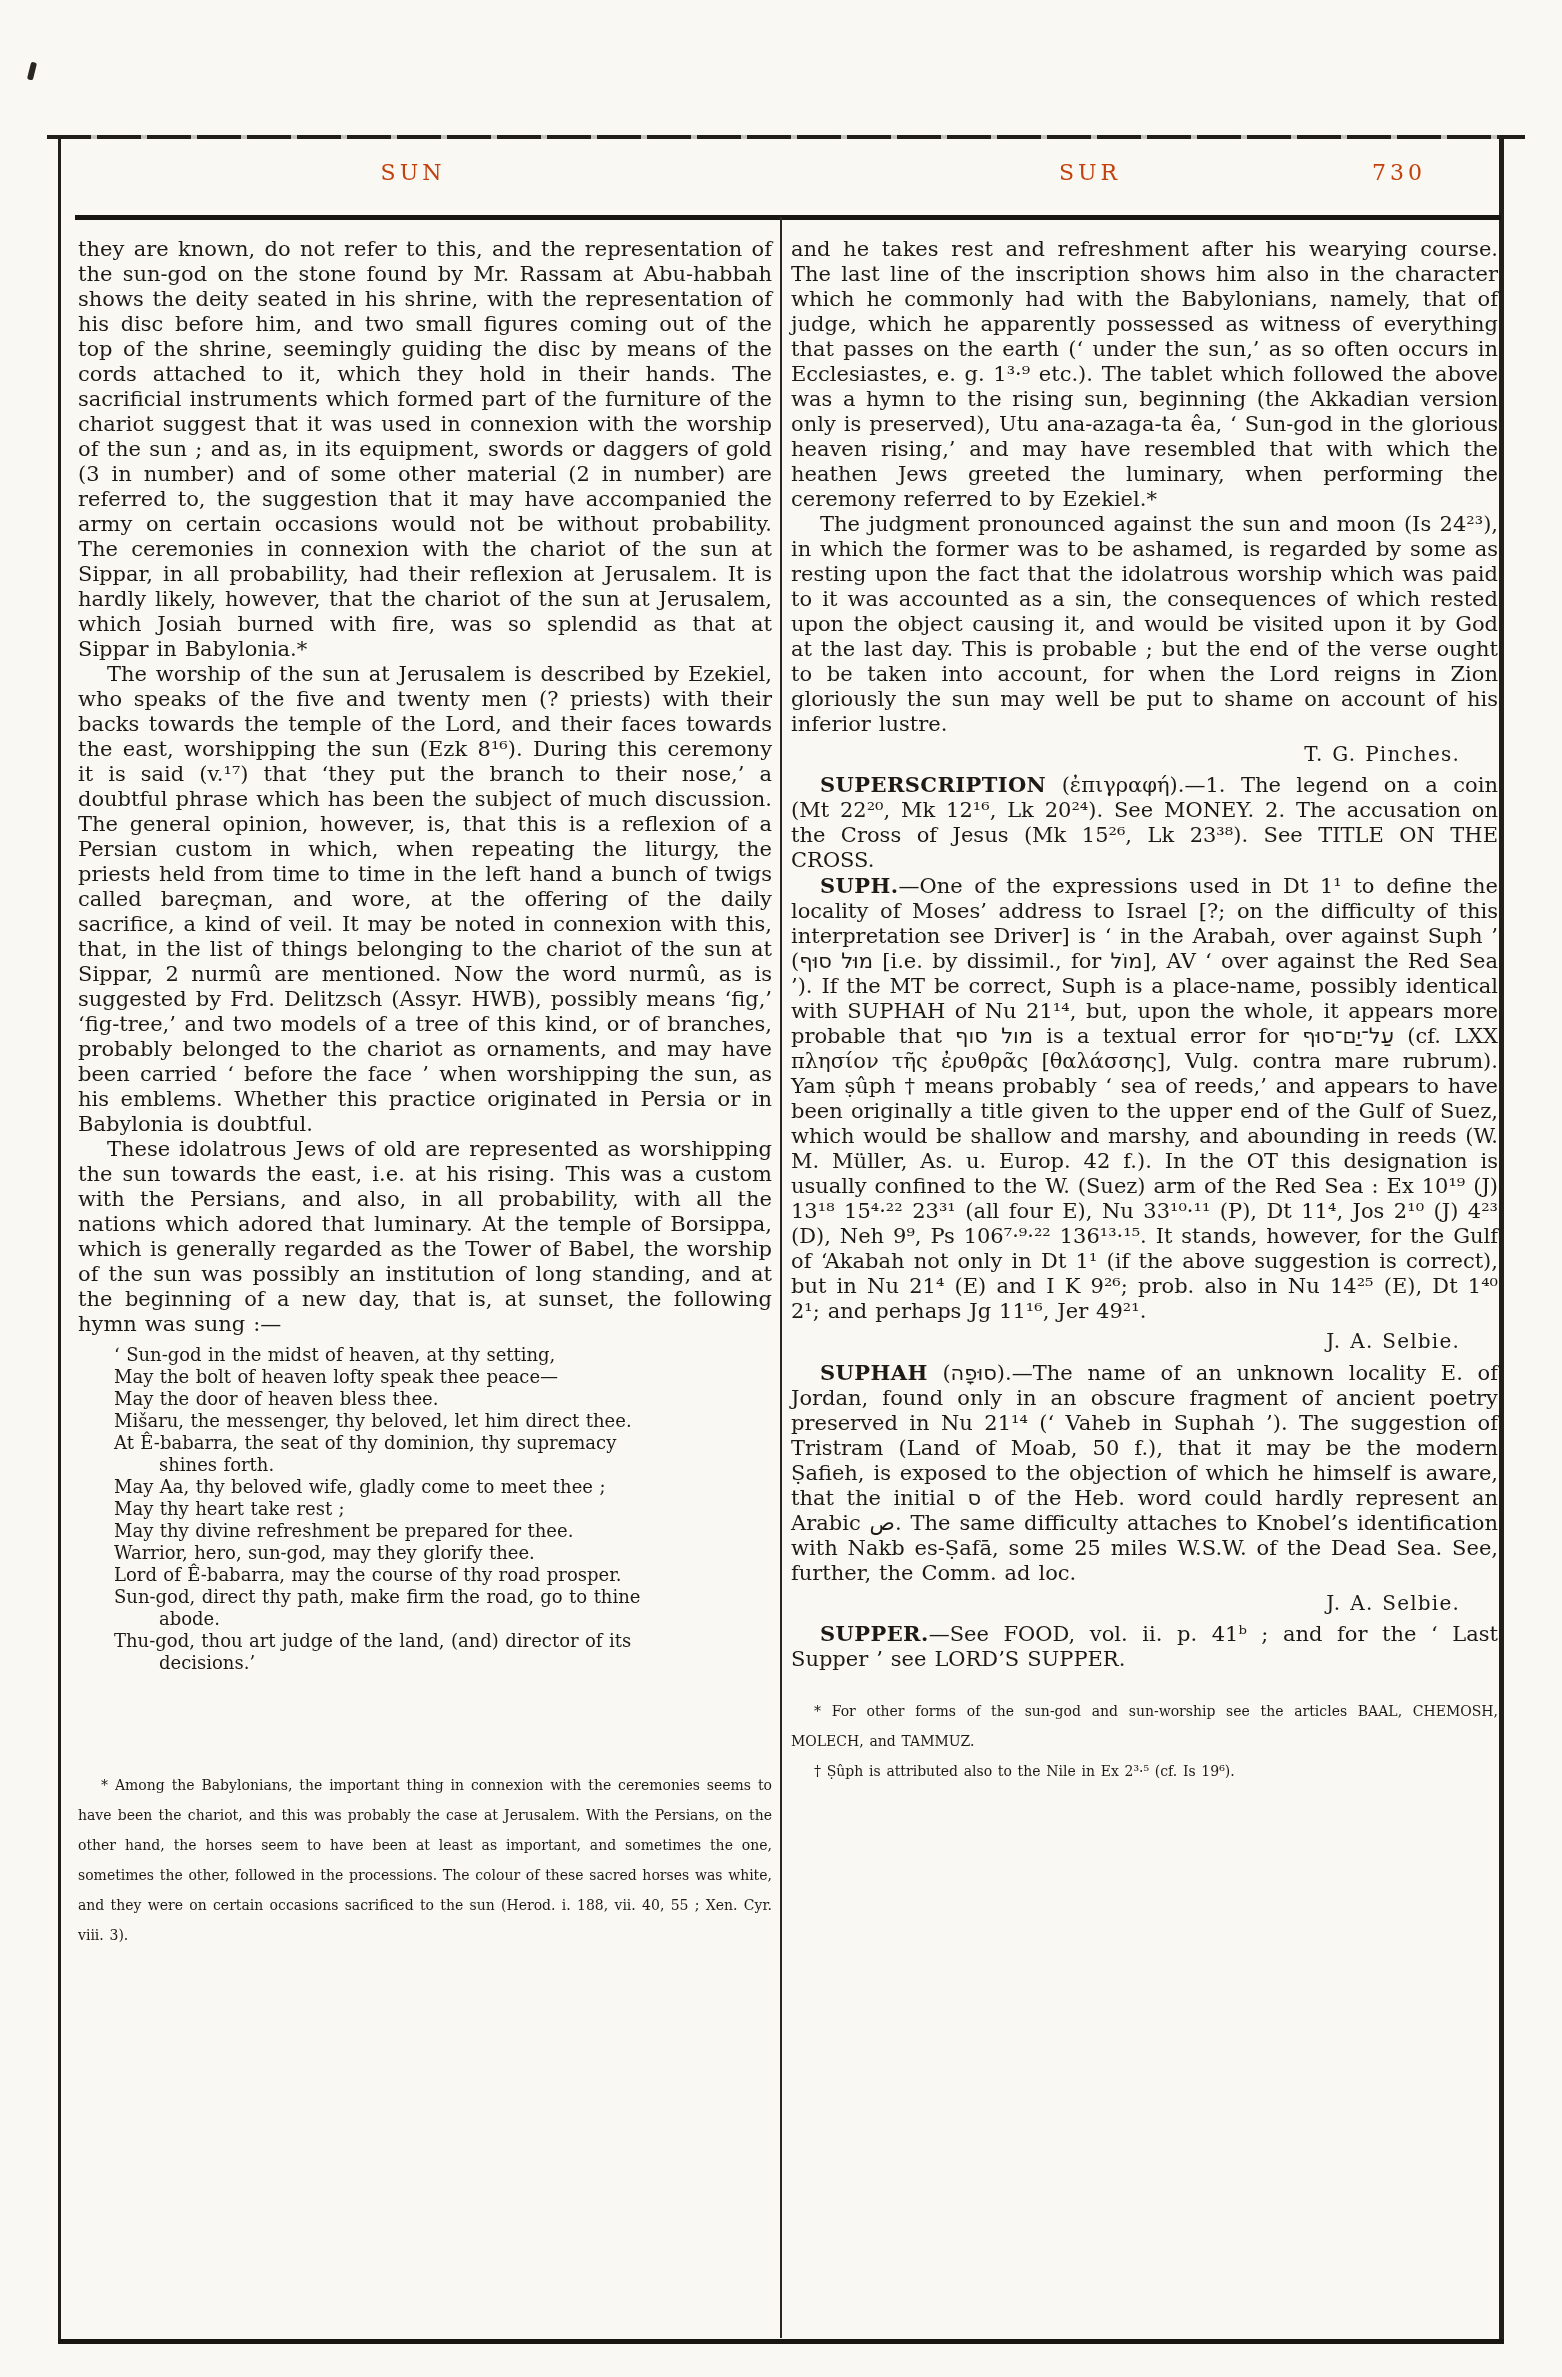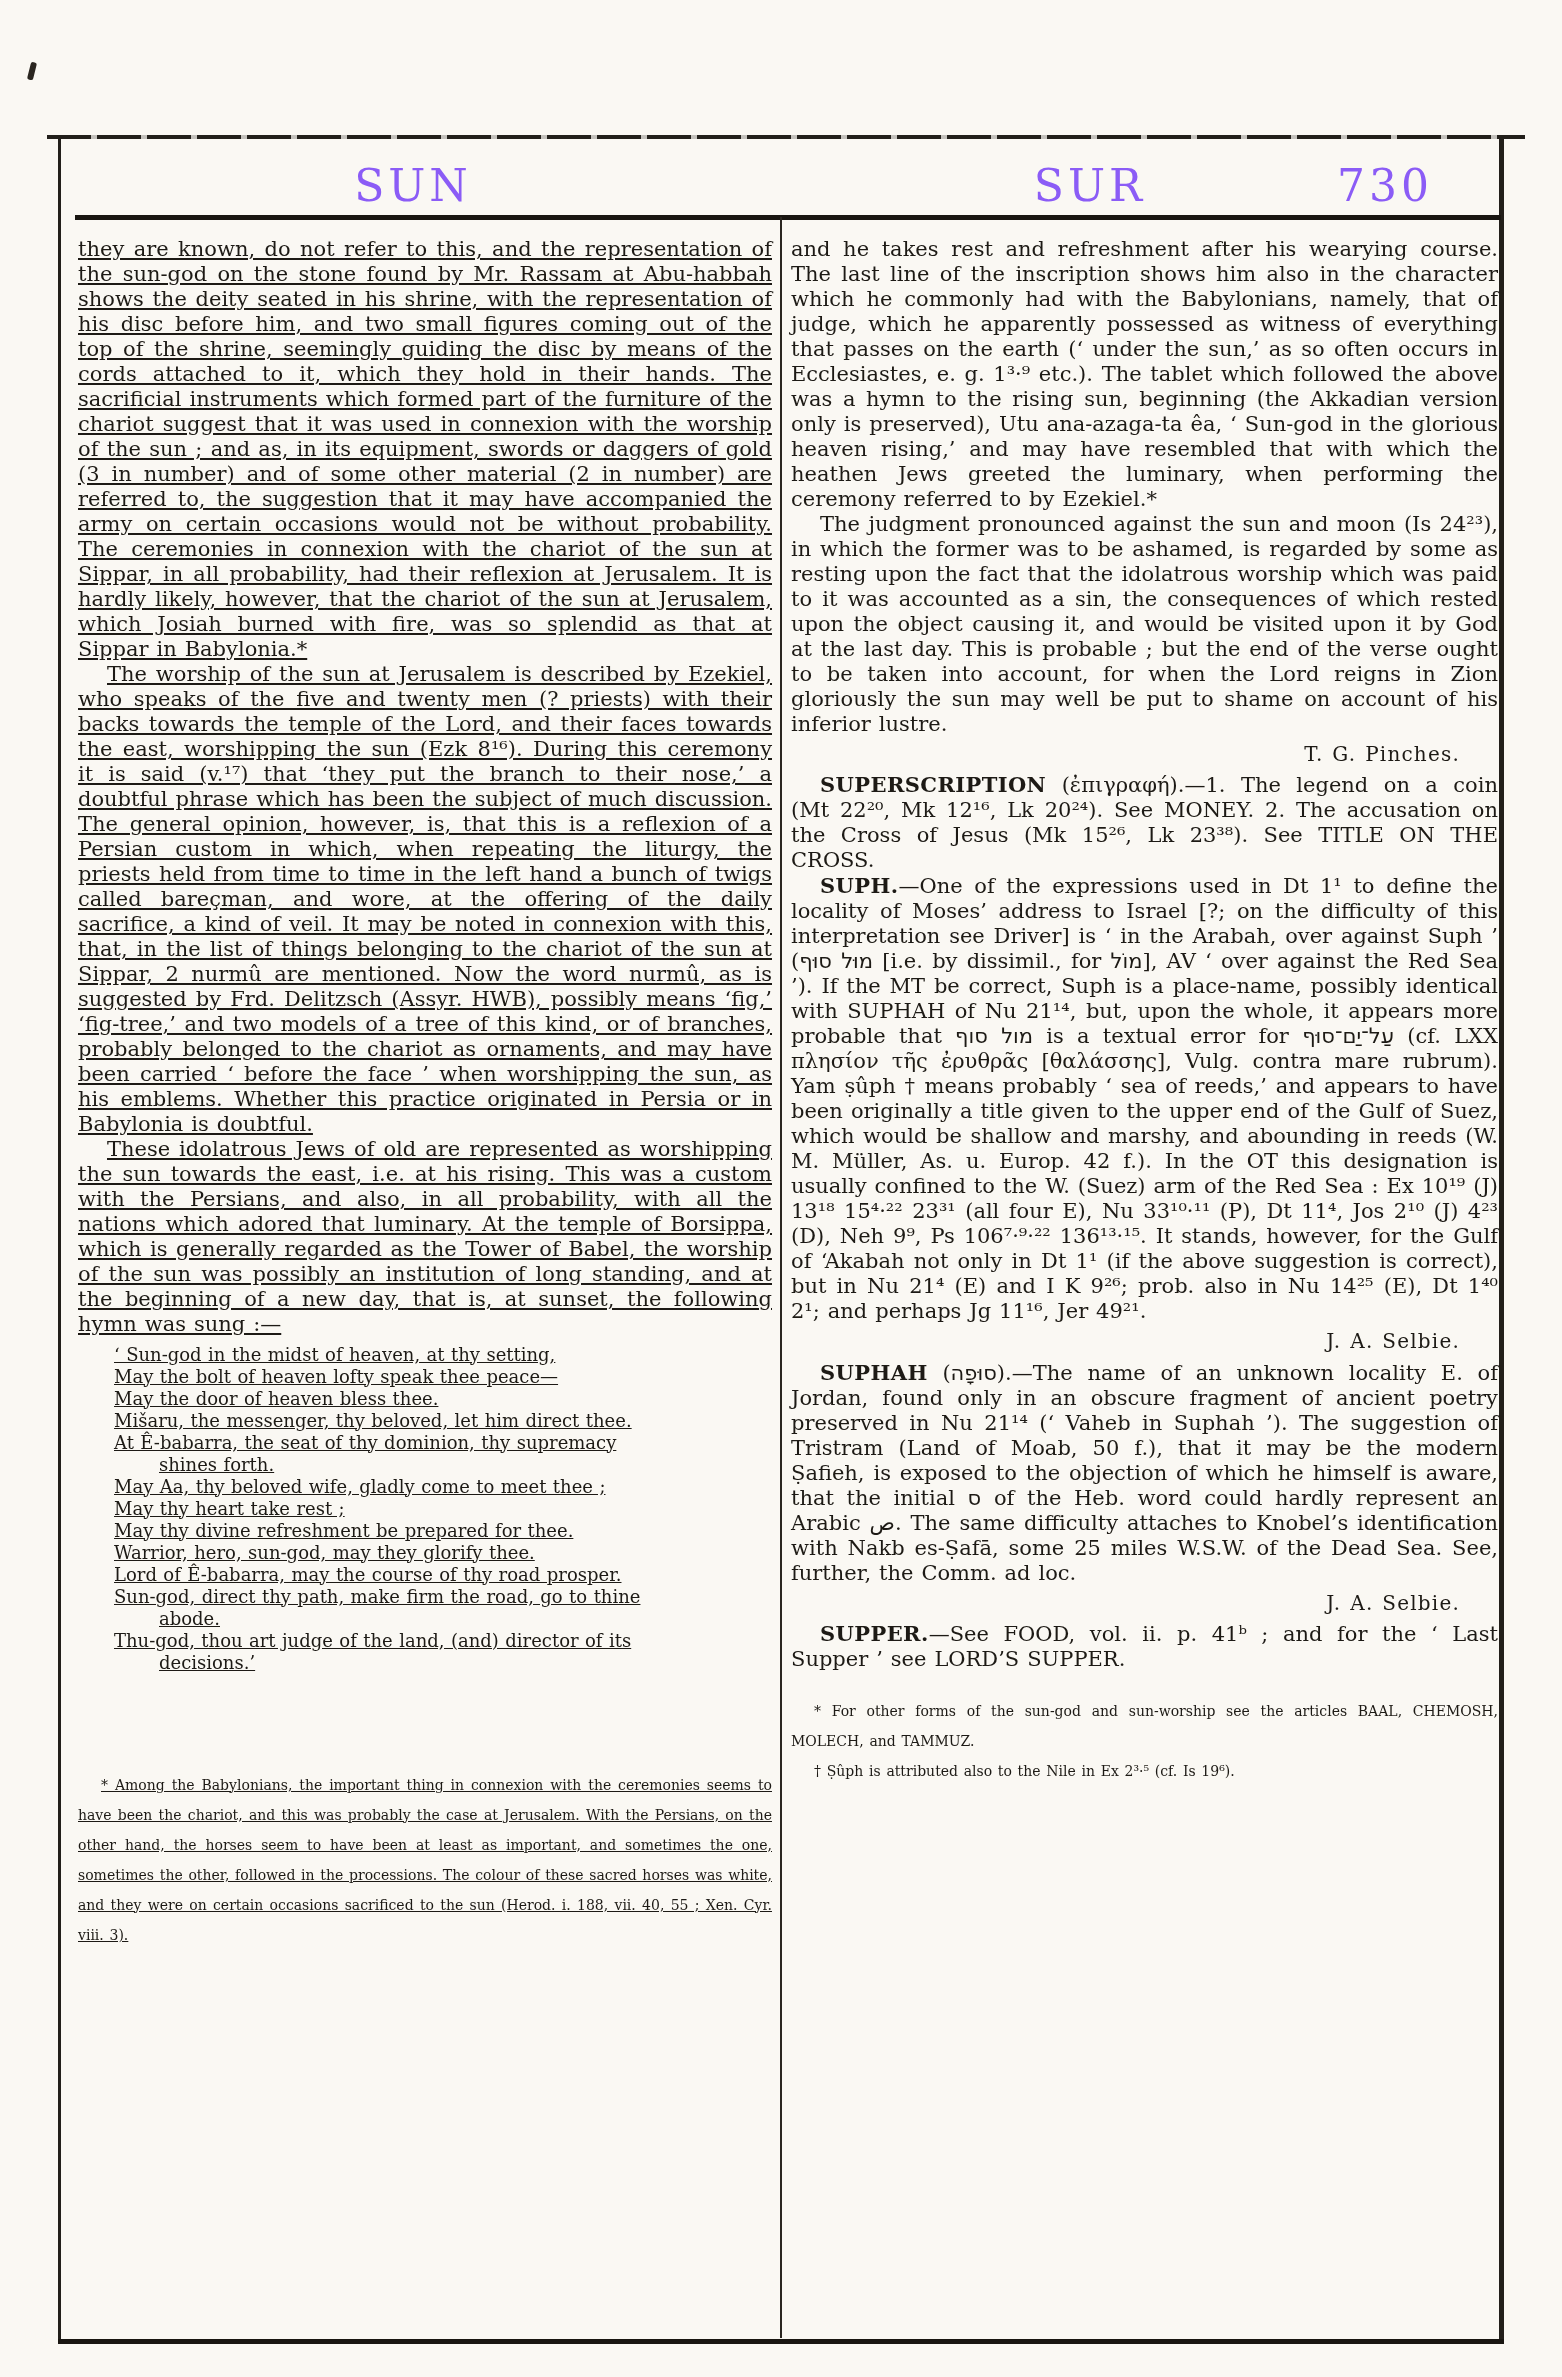--- a/index.html
+++ b/index.html
@@ -16,28 +16,28 @@
     position:absolute;left:47px;top:135px;width:1478px;height:4px;
     background:repeating-linear-gradient(90deg,#221f1a 0 44px,rgba(34,31,26,.25) 44px 50px);
   }
   .border-left{position:absolute;left:58px;top:138px;width:3.2px;height:2206px;background:#221f1a;}
   .border-right{position:absolute;left:1499px;top:138px;width:4.9px;height:2206px;background:#221f1a;}
   .rule-head{position:absolute;left:75px;top:215px;width:1426px;height:4.9px;background:#191611;}
   .rule-bottom{position:absolute;left:58px;top:2339px;width:1446px;height:4.9px;background:#191611;}
   .col-divider{position:absolute;left:780px;top:217px;width:2.4px;height:2121px;background:#2a2620;}
   .ink-speck{position:absolute;left:29px;top:62px;width:5.7px;height:18px;background:#2a2620;transform:rotate(14deg);border-radius:2.4px;}
 
-  .running-head{position:absolute;top:160px;font-size:44px;letter-spacing:4px;color:#8b5cf6;}
+  .running-head{position:absolute;top:160px;font-size:22px;letter-spacing:4px;color:#c2410c;}
   .head-sun{left:348px;width:130px;text-align:center;}
   .head-sur{left:1025px;width:130px;text-align:center;}
   .page-num{left:1337px;width:89px;text-align:right;}
 
   
   .col{position:absolute;top:237px;text-align:justify;font-size:21px;line-height:25px;word-spacing:.06em;}
-  .col-left{left:78px;width:694px;text-decoration:underline;}
+  .col-left{left:78px;width:694px;}
   .col-right{left:791px;width:707px;}
 
   p.body{margin:0;text-indent:29px;}
   p.noindent{text-indent:0;}
   .term{font-weight:bold;letter-spacing:0.4px;}
 
   .hymn{font-size:18px;line-height:22px;padding-left:36px;margin:6.5px 0 6.5px;text-align:left;word-spacing:.04em;}
   .hymn-line{padding-left:45px;text-indent:-45px;}
   .hymn-line.cont{padding-left:45px;text-indent:0;}
 

